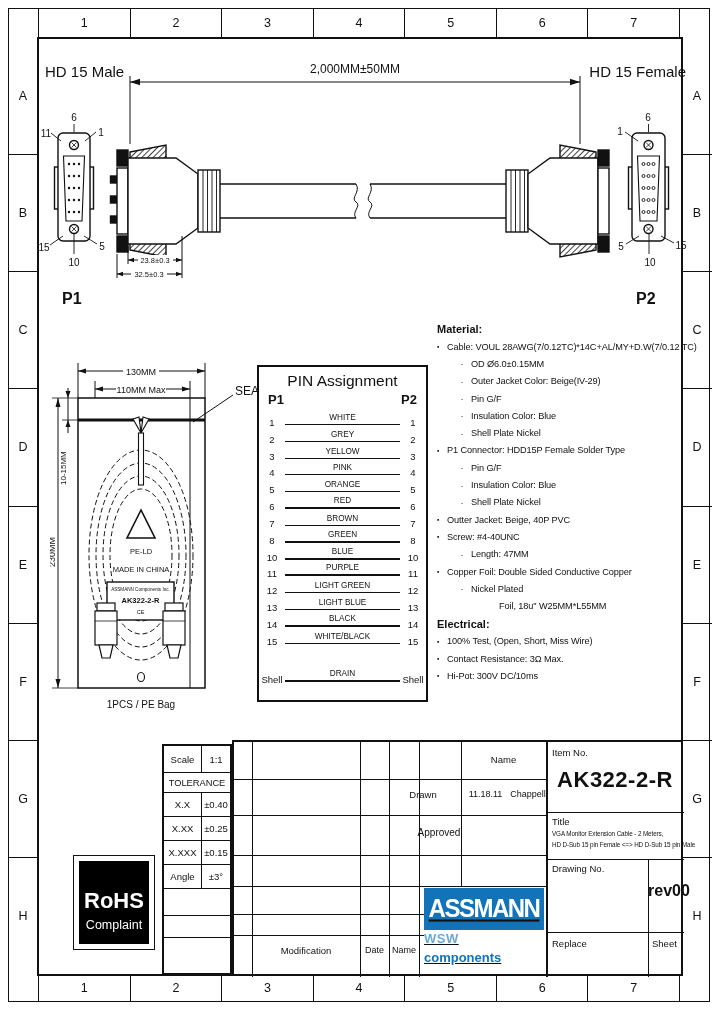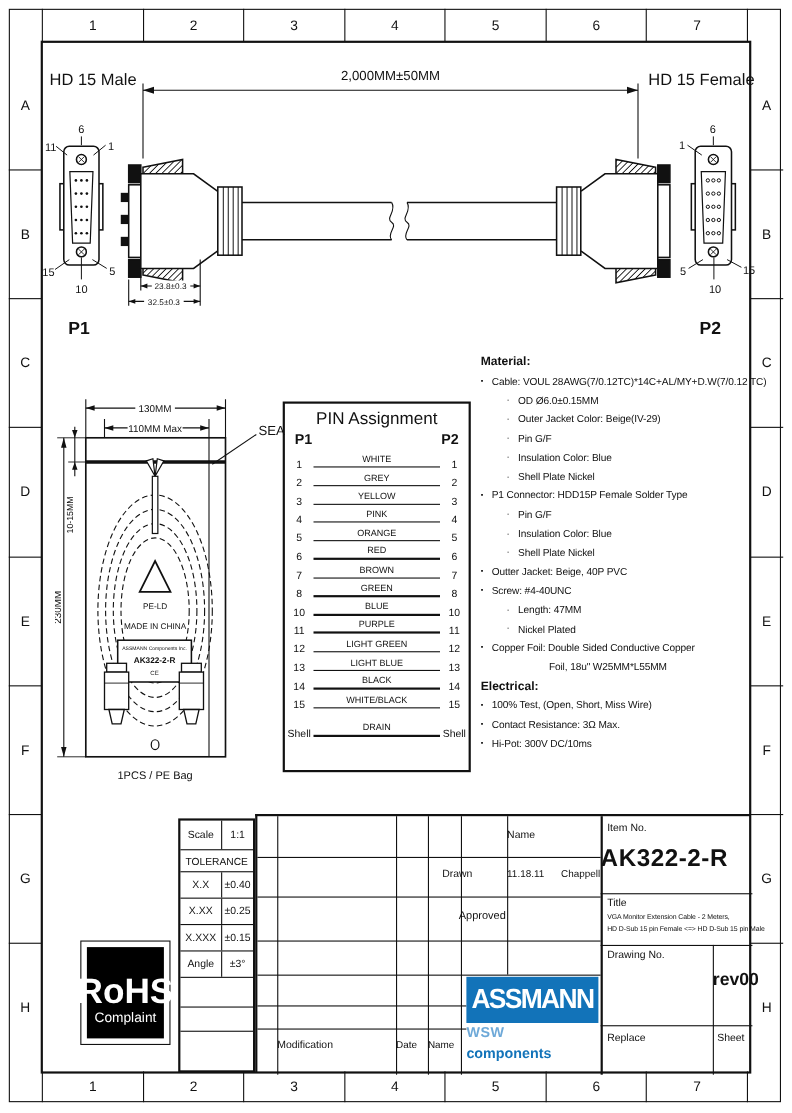--- a/index.html
+++ b/index.html
@@ -23,21 +23,21 @@
   .brows .brow:last-child{border-bottom:none;}
   
   .pin-box{position:absolute;left:257px;top:365px;width:171px;height:337px;border:2px solid #111;box-sizing:border-box;}
   .pin-title{text-align:center;font-size:15.5px;margin-top:5px;}
   .pin-head{display:flex;justify-content:space-between;padding:0 9px;font-weight:bold;font-size:13px;margin-top:2px;}
   .pin-rows{margin-top:1px;}
   .pin-row{display:flex;align-items:flex-end;height:16.85px;}
   .pn{width:26px;flex:none;text-align:center;font-size:9.5px;transform:translateY(3px);}
   .pc{flex:1;border-bottom:1.2px solid #111;text-align:center;font-size:8.2px;line-height:10px;padding-bottom:1px;}
   .pc.thick{border-bottom-width:2.4px;}
-  .pin-row.shell-row{margin-top:9px;}
+  .pin-row.shell-row{margin-top:21px;}
   .pc i{font-style:normal;}
   
   .spec{position:absolute;left:437px;top:320px;width:248px;}
   .spec-h{font-weight:bold;font-size:11px;height:18px;line-height:18px;}
   .sl{height:17.3px;font-size:9.2px;letter-spacing:-0.1px;white-space:nowrap;display:flex;align-items:center;}
   .mk{width:10px;flex:none;font-size:6.5px;}
   .ind-1{padding-left:24px;}
   .ind-2{padding-left:62px;}
   .ind-2 .mk{width:0;overflow:hidden;}
   
@@ -48,35 +48,35 @@
   .tol-scale{height:26px;justify-content:flex-end;}
   .tol-hdr{height:19px;display:flex;align-items:center;justify-content:center;border-bottom:1.4px solid #111;font-size:9.3px;}
   .tol-rows .tol-row{height:23px;}
   .tol-e1{height:26px;border-bottom:1.4px solid #111;}
   .tol-e2{height:21px;border-bottom:1.4px solid #111;}
   
   .tb{position:absolute;left:232px;top:740px;width:450px;height:235px;border-top:2px solid #111;border-left:2px solid #111;box-sizing:border-box;}
   .vl{position:absolute;width:1.4px;background:#111;}
   .hl{position:absolute;height:1.4px;background:#111;}
   .tbl{position:absolute;font-size:9.5px;white-space:nowrap;}
-  .ctr{}
+  .ctr{text-align:center;}
   .itemno{font-size:22px;font-weight:bold;letter-spacing:0.5px;}
   .rev{font-size:16px;font-weight:bold;}
   .title-sm{font-size:6.3px;letter-spacing:-0.1px;}
   
-  .logo{position:absolute;left:190px;top:146px;width:120px;}
+  .logo{position:absolute;left:190px;top:146px;width:120px;text-decoration:underline;}
   .logo-box{background:var(--logo-blue,#1273b9);height:42px;display:flex;align-items:center;justify-content:center;}
   .logo-main{color:#fff;font-weight:900;font-size:24px;letter-spacing:-1.5px;transform:scaleY(1.05);}
   .logo-sub{display:flex;justify-content:center;gap:4px;font-weight:bold;font-size:13px;margin-top:1px;flex-direction:column;}
   .wsw{color:#6ea9d8;letter-spacing:0.5px;}
   .comp{color:var(--logo-blue,#1273b9);}
   
   .rohs{position:absolute;left:73px;top:855px;width:82px;height:95px;border:1.5px solid #111;box-sizing:border-box;display:flex;align-items:center;justify-content:center;}
   .rohs-in{width:70px;height:83px;background:#000;color:#fff;display:flex;flex-direction:column;align-items:center;justify-content:center;}
-  .rohs-1{font-weight:bold;font-size:32px;line-height:26px;margin-top:14px;}
+  .rohs-1{font-weight:bold;font-size:22px;line-height:26px;margin-top:14px;}
   .rohs-2{font-size:12.5px;margin-top:4px;}
   svg text{fill:#111;font-family:"Liberation Sans","DejaVu Sans",sans-serif;}
 </style>
 </head>
 <body>
 
 <div class="sheet">
 
   <div class="frame-outer"></div>
 
@@ -537,28 +537,28 @@
         <div class="sl ind-0">
           <span class="mk">▪</span>
           <span>Screw: #4-40UNC</span>
         </div>
 
         <div class="sl ind-1">
           <span class="mk">-</span>
           <span>Length: 47MM</span>
         </div>
 
+        <div class="sl ind-0">
+          <span class="mk">▪</span>
+          <span>Copper Foil: Double Sided Conductive Copper</span>
+        </div>
+
         <div class="sl ind-1">
           <span class="mk">-</span>
           <span>Nickel Plated</span>
-        </div>
-
-        <div class="sl ind-0">
-          <span class="mk">▪</span>
-          <span>Copper Foil: Double Sided Conductive Copper</span>
         </div>
 
         <div class="sl ind-2">
           <span class="mk"></span>
           <span>Foil, 18u" W25MM*L55MM</span>
         </div>
       </div>
     <div class="spec-h">Electrical:</div>
     <div>
 

